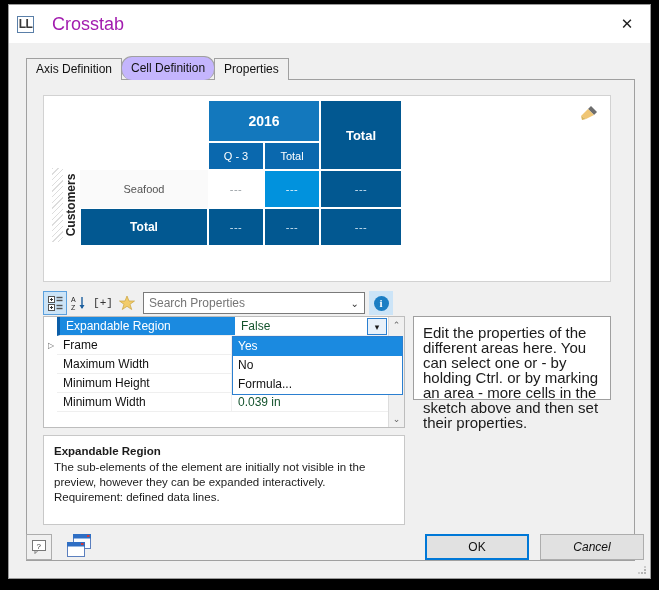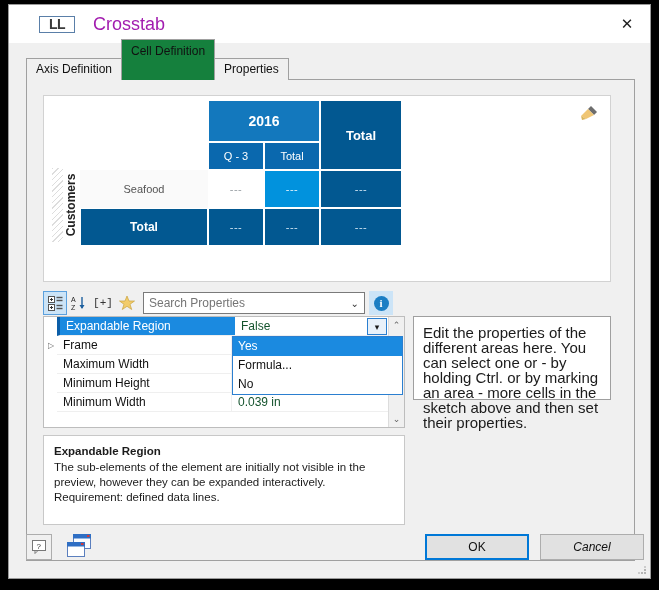--- a/index.html
+++ b/index.html
@@ -31,29 +31,29 @@
   }
   .titlebar {
     height: 38px;
     background: #ffffff;
     display: flex;
     align-items: center;
     flex: none;
     position: relative;
   }
   .title-icon {
-    width: 36px;
+    width: 17px;
     height: 17px;
-    margin-left: 30px;
+    margin-left: 8px;
     border: 1px solid #5a7fa8;
     box-sizing: border-box;
     display: flex;
     align-items: center;
     justify-content: center;
-    font-size: 14px;
+    font-size: 12px;
     font-weight: bold;
     color: #3a3a3a;
     letter-spacing: -0.5px;
     background: #fff;
   }
   .title-text {
     margin-left: 18px;
     font-size: 18px;
     color: #a21caf;
   }
@@ -96,25 +96,26 @@
     border-bottom: none;
     background: #f0f0f0;
     font-size: 12px;
     color: #111;
     margin-right: -1px;
     box-sizing: border-box;
     cursor: default;
     white-space: nowrap;
   }
   .tab.active {
-    background: #15803d;
-    height: 41px;
+    background: #c4b5fd;
+    height: 24px;
     line-height: 23px;
     position: relative;
     z-index: 4;
+    border-radius: 11px;
   }
   .tabpage {
     position: absolute;
     left: 17px;
     top: 36px;
     width: 609px;
     height: 482px;
     background: #f0f0f0;
     border: 1px solid #a0a0a0;
     box-sizing: border-box;
@@ -672,22 +673,22 @@
             <div class="gval bold">0.472 in</div>
           </div>
 
           <div class="grow">
             <div class="gname">Minimum Width</div>
             <div class="gval">0.039 in</div>
           </div>
 
           <div class="dropdown-list">
             <div class="dd-item hl">Yes</div>
+            <div class="dd-item">No</div>
             <div class="dd-item">Formula...</div>
-            <div class="dd-item">No</div>
           </div>
         </div>
 
         <div class="vscroll">
           <div class="vs-arrow">⌃</div>
           <div class="vs-thumb"></div>
           <div class="vs-arrow" style="position:absolute;bottom:0;">⌄</div>
         </div>
       </div>
 

